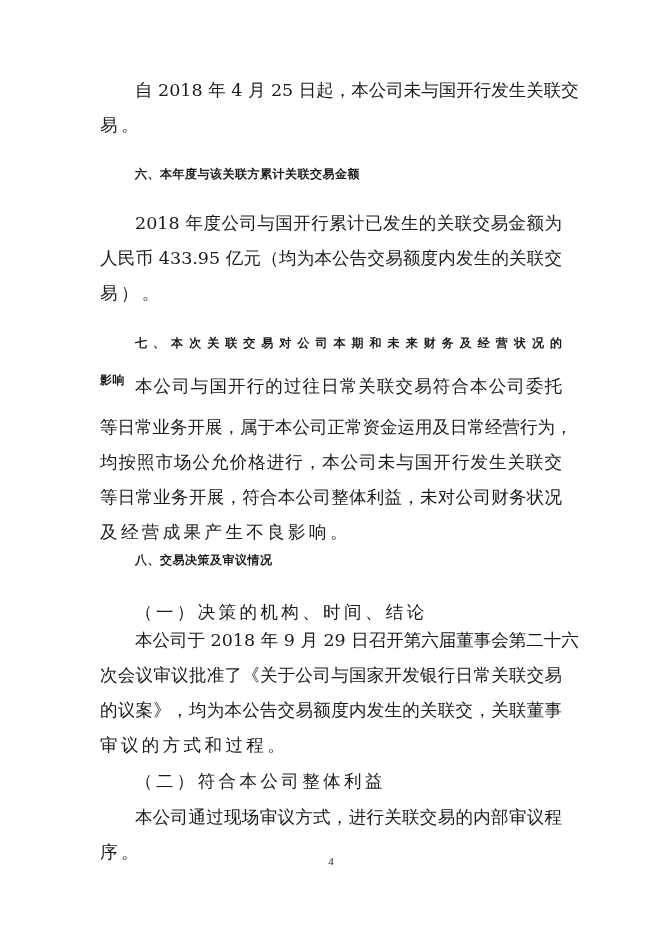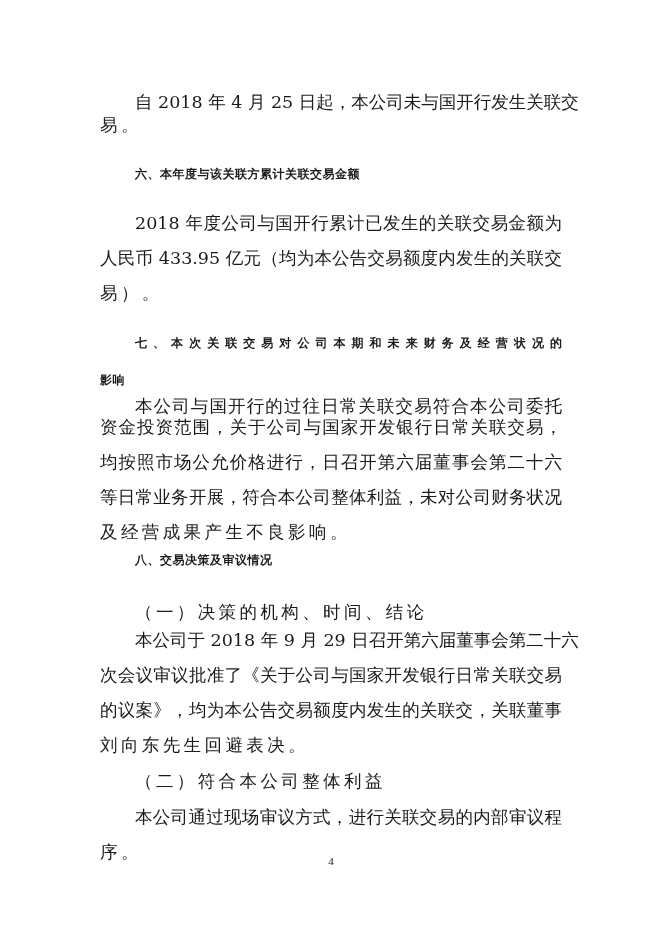--- a/index.html
+++ b/index.html
@@ -13,47 +13,47 @@
   .line.ind.justify { width: 427px; }
   .h { font-family: Liberation Sans, sans-serif; font-weight: bold; font-size: 12px; letter-spacing: 0.5px; }
   .pagenum { position: absolute; left: 0; width: 662px; top: 855px; text-align: center;
              font-size: 11px; font-family: "Liberation Serif", serif; }
 </style>
 </head>
 <body>
 
 <div class="page">
 
-  <div class="line ind justify" style="top:12px">自 2018 年 4 月 25 日起，本公司未与国开行发生关联交</div>
+  <div class="line ind justify" style="top:0px">自 2018 年 4 月 25 日起，本公司未与国开行发生关联交</div>
   <div class="line" style="top:35px">易。</div>
 
   <div class="line ind h" style="top:84px">六、本年度与该关联方累计关联交易金额</div>
 
   <div class="line ind justify" style="top:133px">2018 年度公司与国开行累计已发生的关联交易金额为</div>
   <div class="line justify" style="top:168px">人民币 433.95 亿元（均为本公告交易额度内发生的关联交</div>
   <div class="line" style="top:203px">易）。</div>
 
   <div class="line ind h justify" style="top:253px">七、本次关联交易对公司本期和未来财务及经营状况的</div>
   <div class="line h" style="top:290px">影响</div>
 
   <div class="line ind justify" style="top:313px; top:302px;"></div>
-  <div class="line ind justify" style="top:316px">本公司与国开行的过往日常关联交易符合本公司委托</div>
-  <div class="line justify" style="top:337px">资金投资范围，关于公司与国家开发银行日常关联交易，</div>
-  <div class="line justify" style="top:372px">均按照市场公允价格进行，日召开第六届董事会第二十六</div>
+  <div class="line ind justify" style="top:296px">本公司与国开行的过往日常关联交易符合本公司委托</div>
+  <div class="line justify" style="top:337px">等日常业务开展，属于本公司正常资金运用及日常经营行为，</div>
+  <div class="line justify" style="top:372px">均按照市场公允价格进行，本公司未与国开行发生关联交</div>
   <div class="line justify" style="top:407px">等日常业务开展，符合本公司整体利益，未对公司财务状况</div>
   <div class="line" style="top:442px">及经营成果产生不良影响。</div>
 
   <div class="line ind h" style="top:470px">八、交易决策及审议情况</div>
 
   <div class="line ind" style="top:522px">（一）决策的机构、时间、结论</div>
 
   <div class="line ind justify" style="top:550px">本公司于 2018 年 9 月 29 日召开第六届董事会第二十六</div>
   <div class="line justify" style="top:585px">次会议审议批准了《关于公司与国家开发银行日常关联交易</div>
   <div class="line justify" style="top:620px">的议案》，均为本公告交易额度内发生的关联交，关联董事</div>
-  <div class="line" style="top:655px">刘向东先生回避表决。</div>
+  <div class="line" style="top:655px">审议的方式和过程。</div>
 
   <div class="line ind" style="top:691px">（二）符合本公司整体利益</div>
 
   <div class="line ind justify" style="top:727px">本公司通过现场审议方式，进行关联交易的内部审议程</div>
   <div class="line" style="top:762px">序。</div>
 </div>
 
 <div class="pagenum">4</div>
 
 </body></html>

